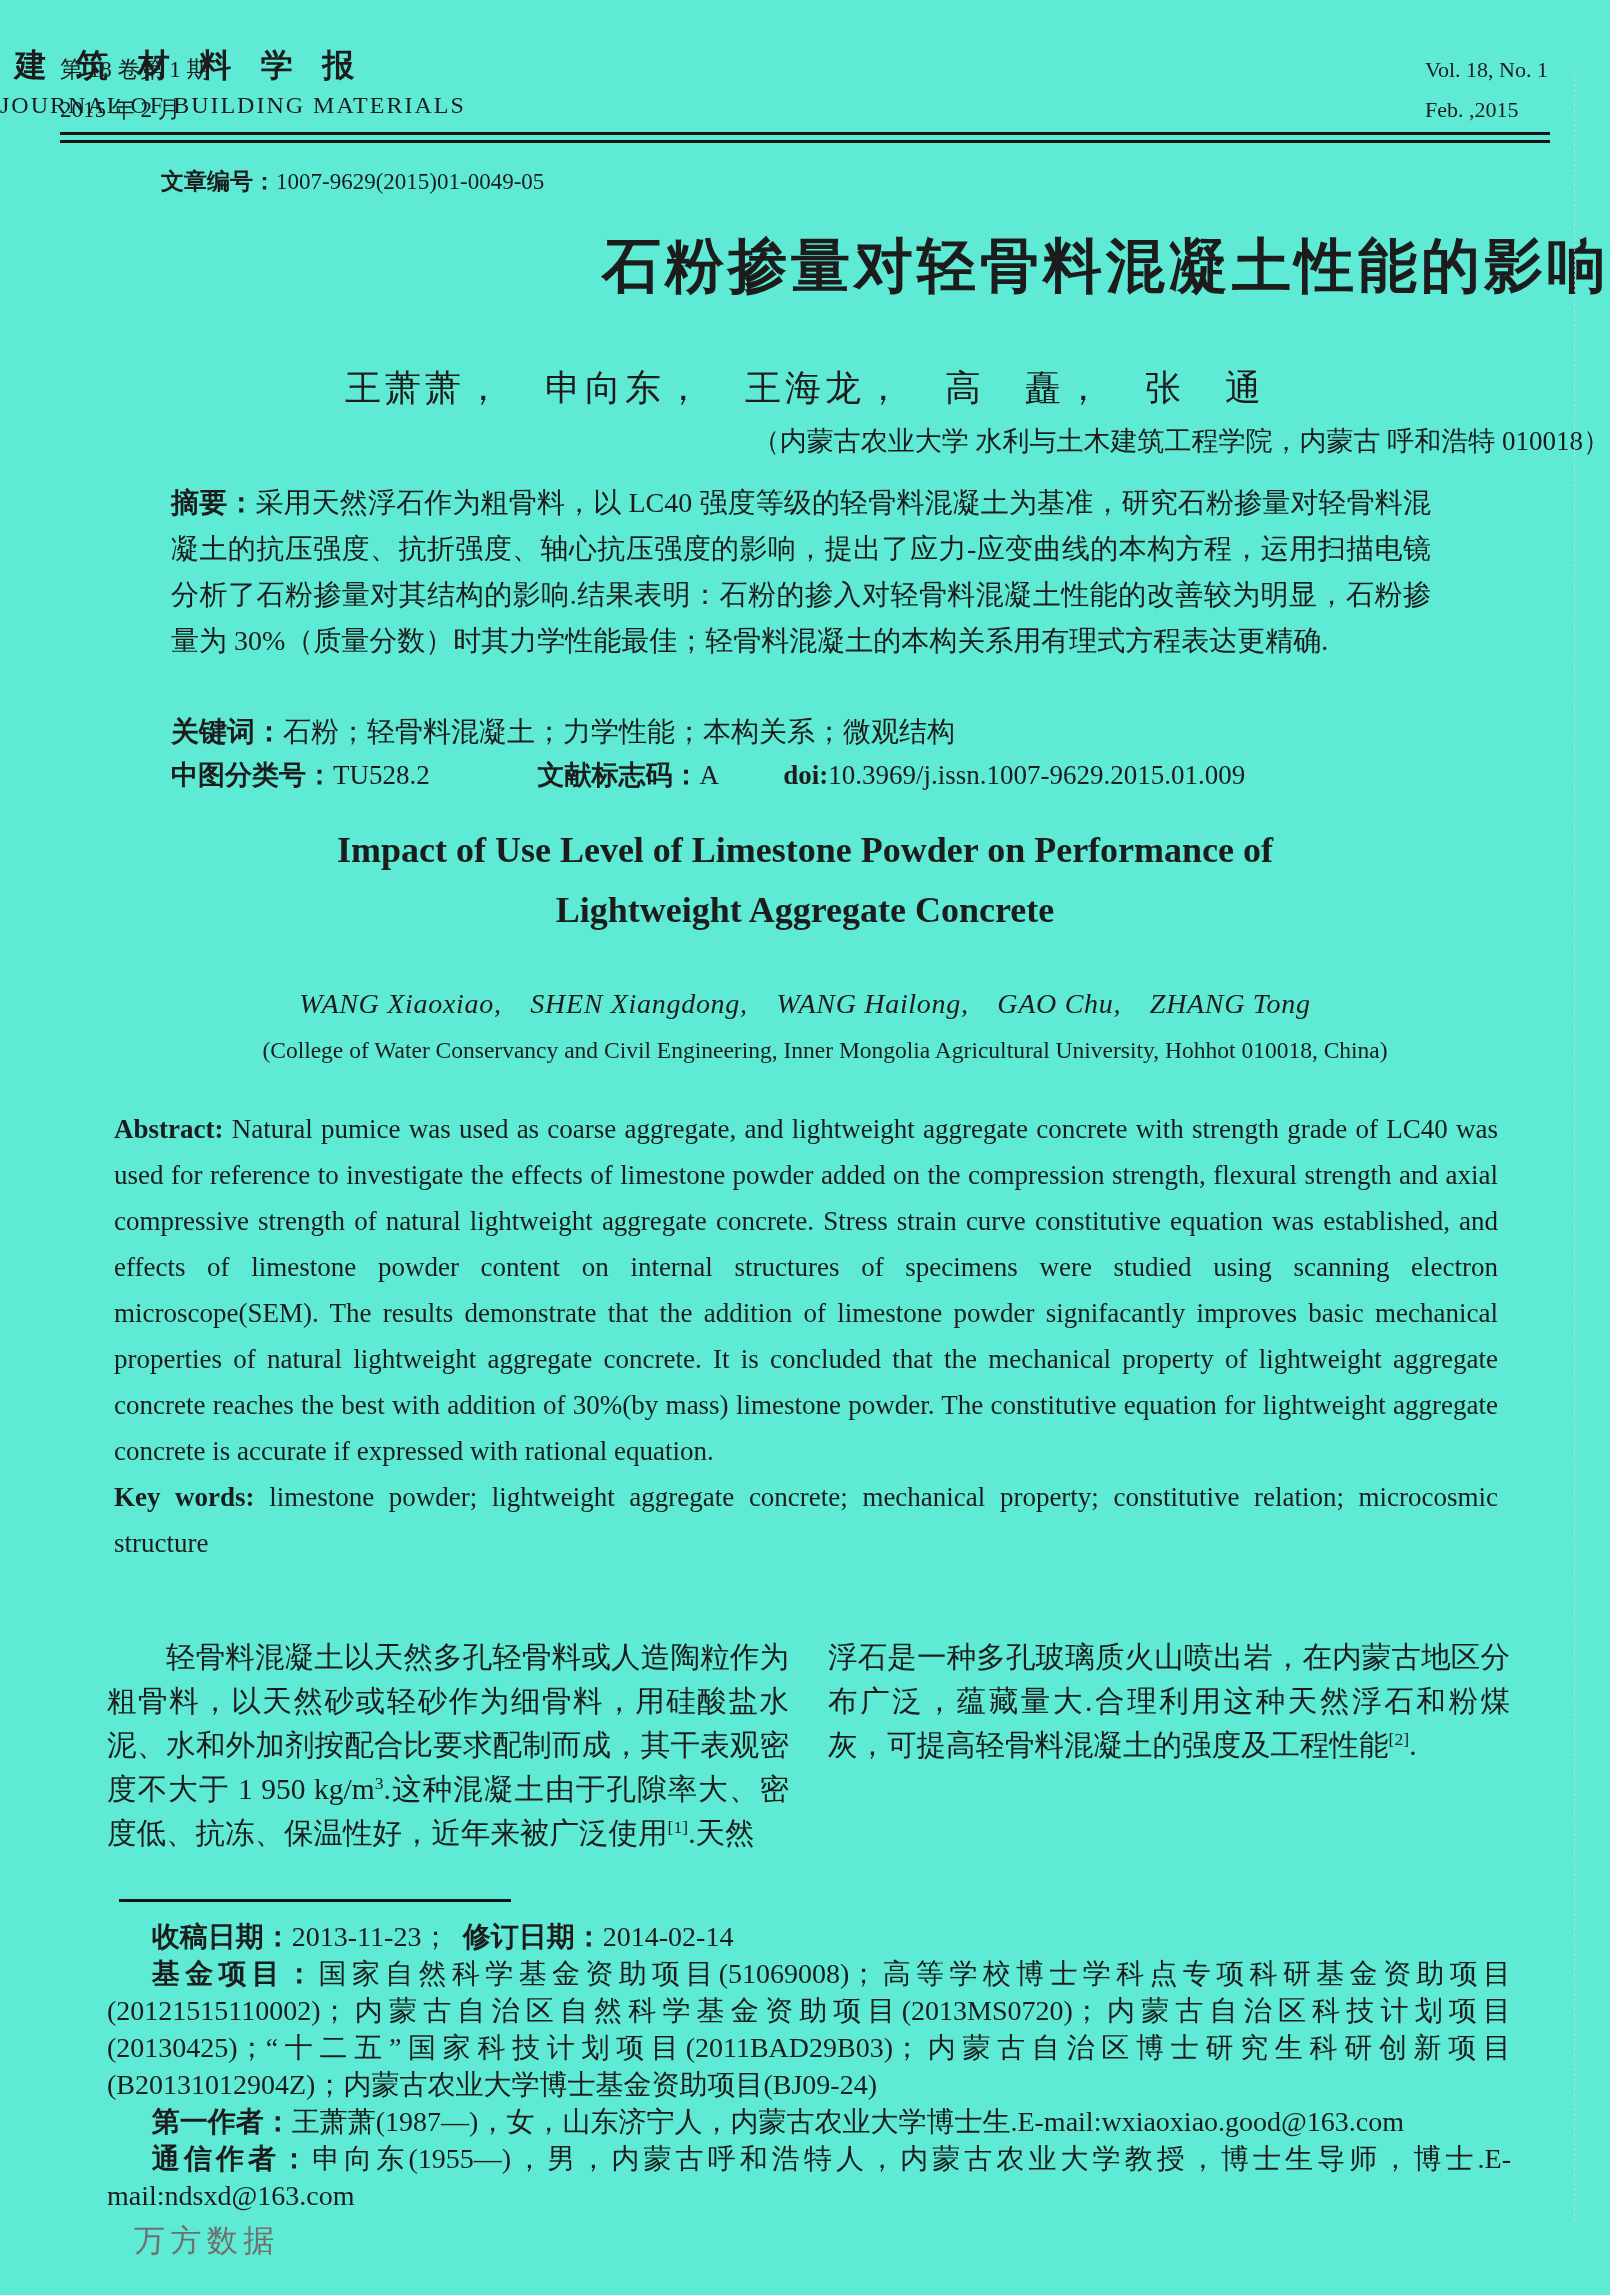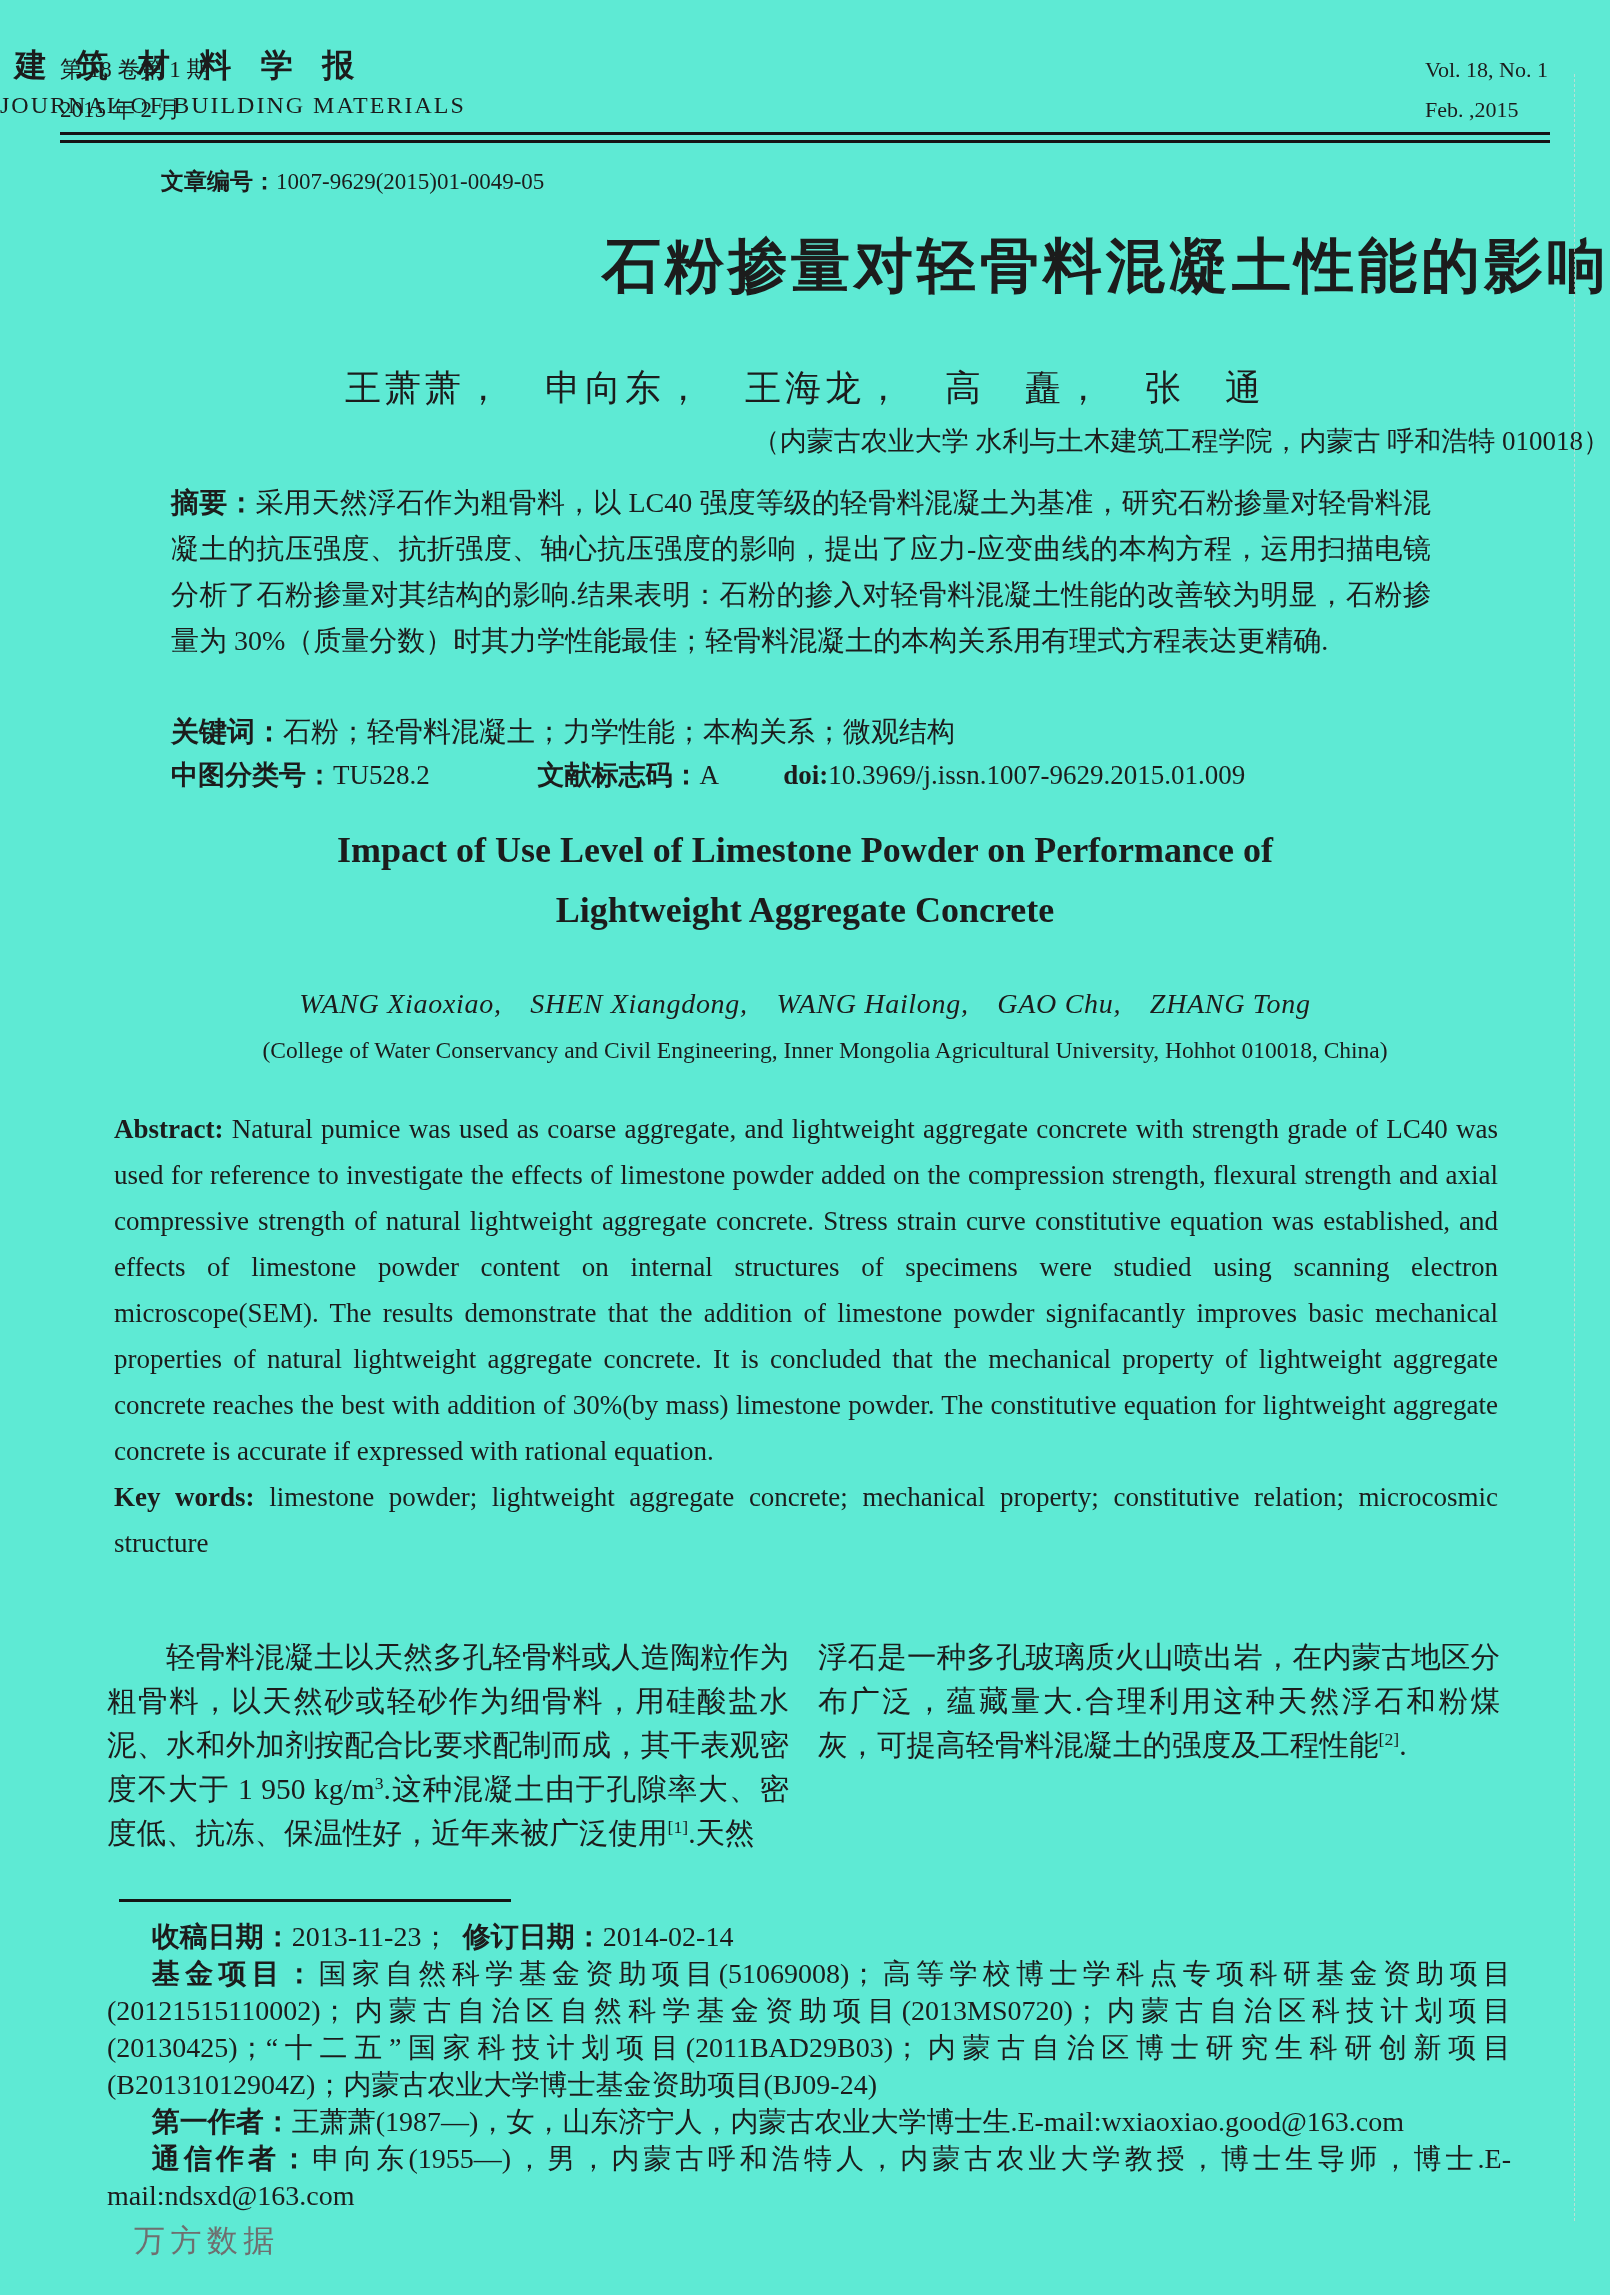--- a/index.html
+++ b/index.html
@@ -32,21 +32,21 @@
   .clc-row{top:757px;left:171px;width:1260px;font-size:27px;}
   .clc-row .g1{margin-left:101px;}
   .clc-row .g2{margin-left:59px;}
   
   .title-en{top:820px;left:0;right:0;text-align:center;font-size:36px;font-weight:700;line-height:60px;}
   .authors-en{top:985px;left:0;right:0;text-align:center;font-size:28px;font-style:italic;letter-spacing:0.7px;}
   .affil-en{top:1037px;left:0;right:0;text-align:center;font-size:23.5px;padding-left:40px;}
   .abstract-en{top:1106px;left:114px;width:1384px;font-size:27px;line-height:46px;text-align:justify;}
   .abstract-en p{margin:0;}
   
-  .columns{top:1635px;left:107px;width:1404px;display:flex;gap:29px;font-size:29.5px;line-height:44px;text-align:justify;}
+  .columns{top:1635px;left:107px;width:1404px;display:flex;gap:39px;font-size:29.5px;line-height:44px;text-align:justify;}
   .col{width:682px;}
   .col p{margin:0;}
   .col p.indent{text-indent:2em;}
   sup{font-size:.6em;line-height:0;vertical-align:baseline;position:relative;top:-.55em;}
   
   .fn-rule{top:1899px;left:119px;width:392px;height:3.4px;background:#151515;}
   .footnotes{top:1918px;left:107px;width:1404px;font-size:28px;line-height:37px;text-align:justify;}
   .footnotes p{margin:0;text-indent:1.6em;}
   .gap{margin-left:13.4px;}
   .watermark{top:2220px;left:134px;font-size:31px;letter-spacing:5.4px;color:#6f6f6f;}

